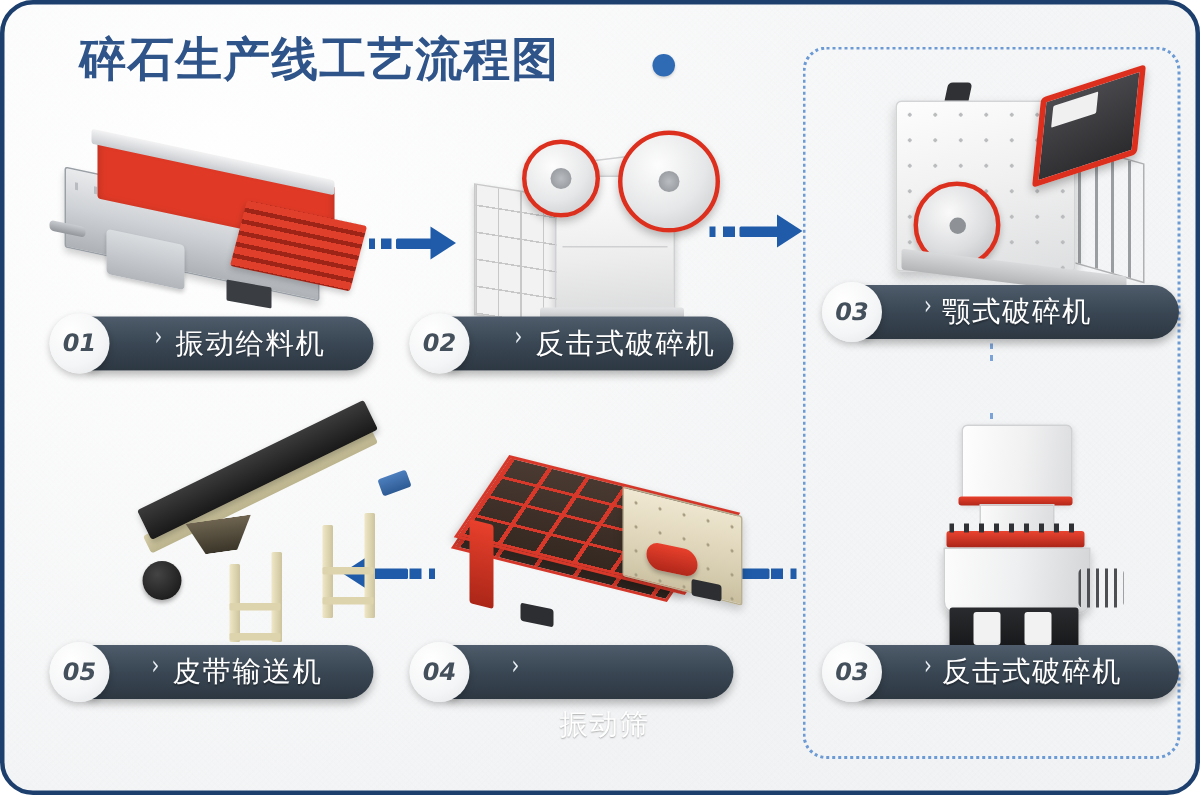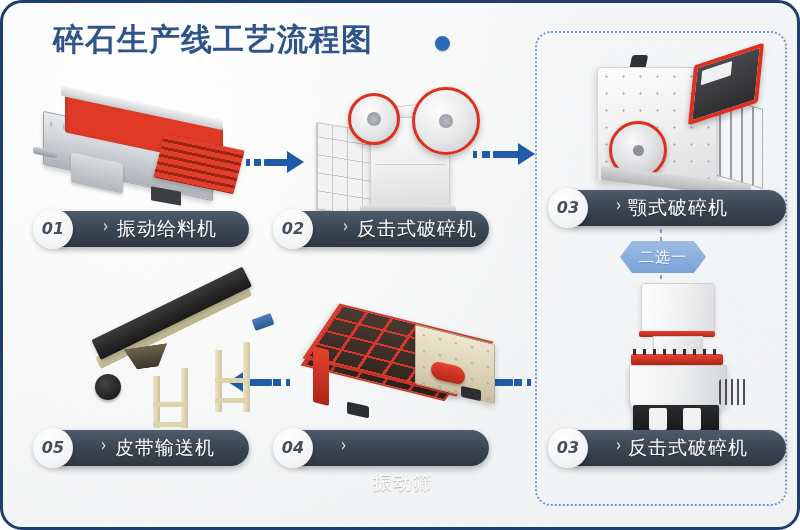--- a/index.html
+++ b/index.html
@@ -510,21 +510,20 @@
   <div class="eq impact">
     <div class="ic-side"></div>
     <div class="ic-body"></div>
     <div class="ic-knob"></div>
     <div class="ic-feed"></div>
     <div class="ic-rotor"></div>
     <div class="ic-base"></div>
   </div>
 
   <div class="vsep"></div>
-  <div class="hex">二选一</div>
   <div class="vsep2"></div>
 
   <div class="eq cone">
     <div class="cn-hopper"></div>
     <div class="cn-ring1"></div>
     <div class="cn-neck"></div>
     <div class="cn-ring2"></div>
     <div class="cn-mid"></div>
     <div class="cn-motor"></div>
     <div class="cn-base"></div>

